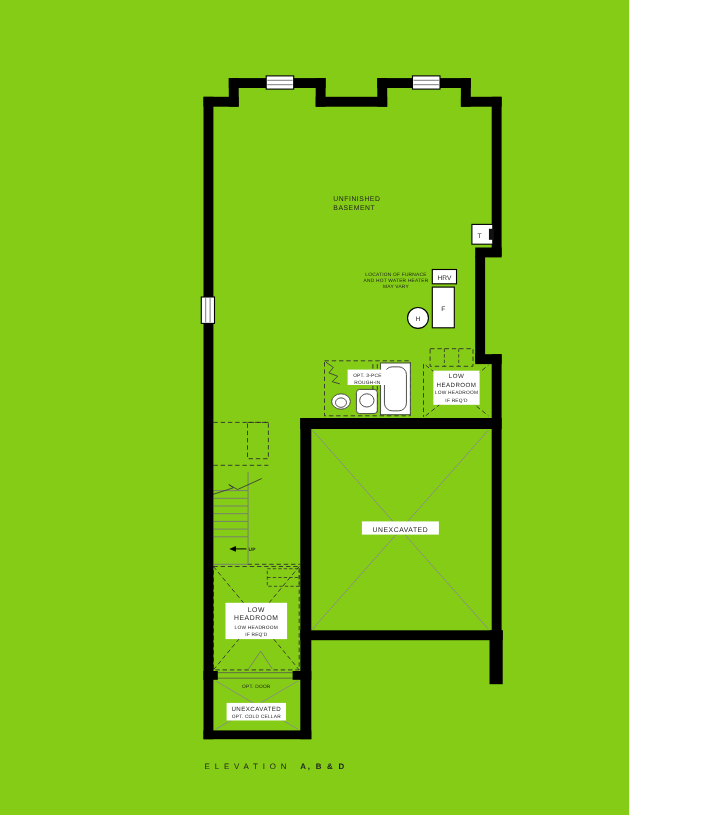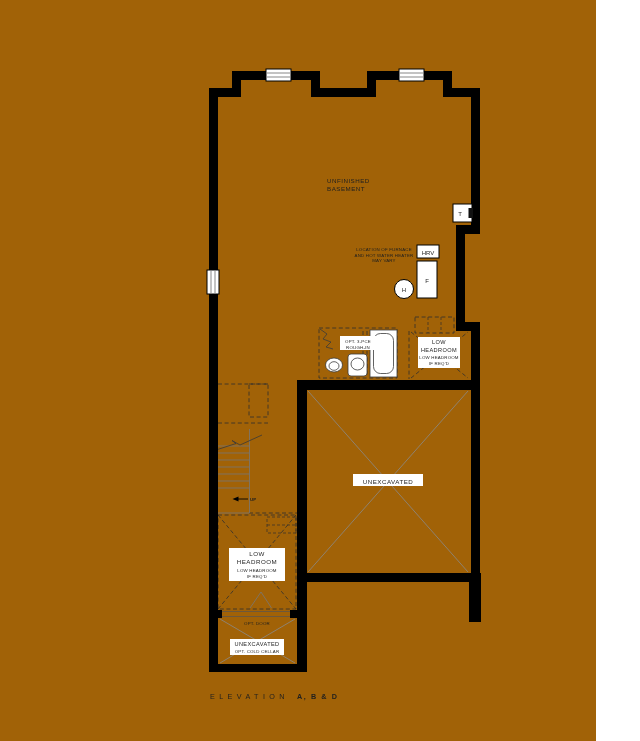--- a/index.html
+++ b/index.html
@@ -1,16 +1,16 @@
 <!DOCTYPE html>
 <html><head>
 <meta charset="utf-8">
 <style>
   html,body{margin:0;padding:0;background:#ffffff;}
-  .stage{position:relative;width:572px;height:741px;background:#a16207;overflow:hidden;padding-left:24px;}
+  .stage{position:relative;width:572px;height:741px;background:#84cc16;overflow:hidden;}
   svg{display:block;}
   text{font-family:"Liberation Sans", sans-serif;fill:#1f1f1f;}
   .wall{fill:#000000;}
   .winbox{fill:#ffffff;stroke:#000000;stroke-width:1;}
   .winline{stroke:#555555;stroke-width:0.7;}
   .thin{stroke:#3a3a3a;stroke-width:0.8;fill:none;}
   .fixture{stroke:#3a3a3a;stroke-width:0.8;fill:#ffffff;}
   .gray{stroke:#777777;stroke-width:0.8;fill:none;}
   .diag{stroke:#8a8a8a;stroke-width:0.8;fill:none;}
   .dash{stroke:#2e2e2e;stroke-width:0.8;fill:none;stroke-dasharray:4 2.6;}

